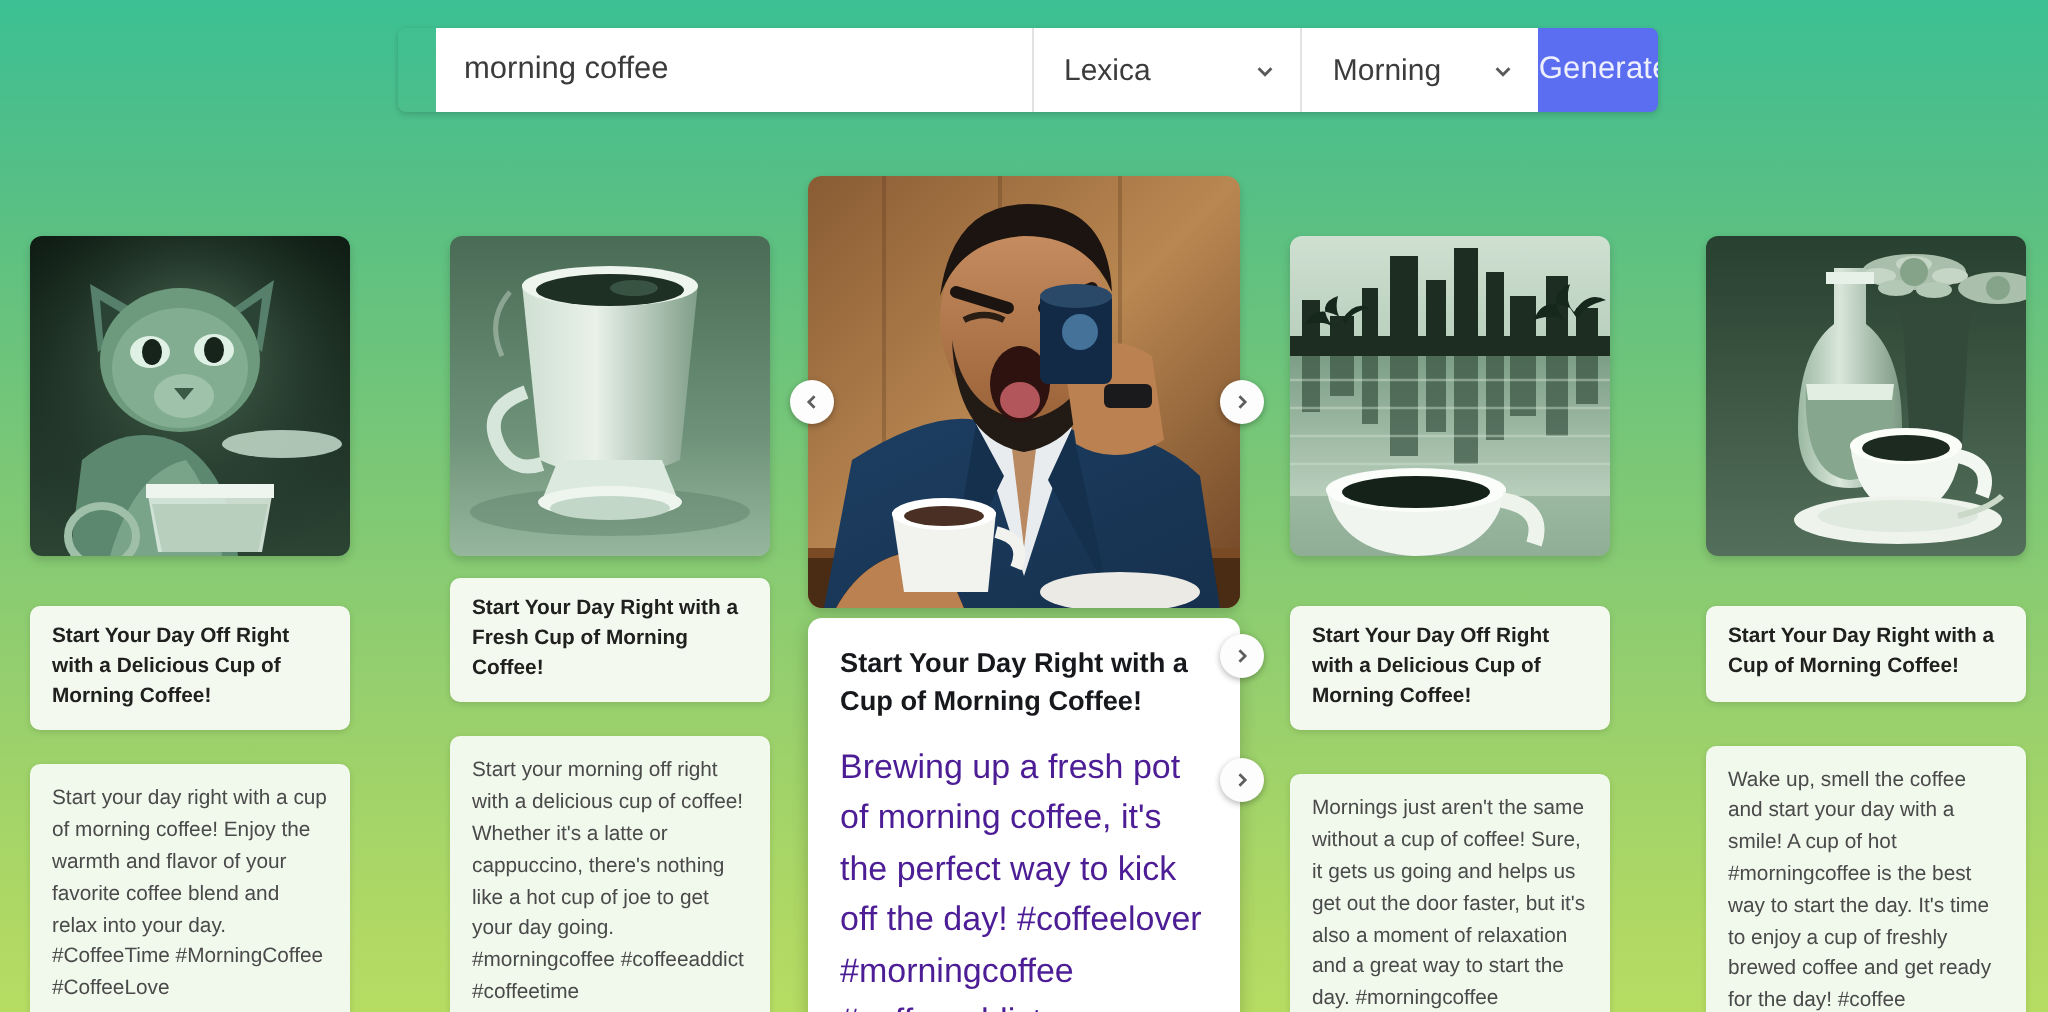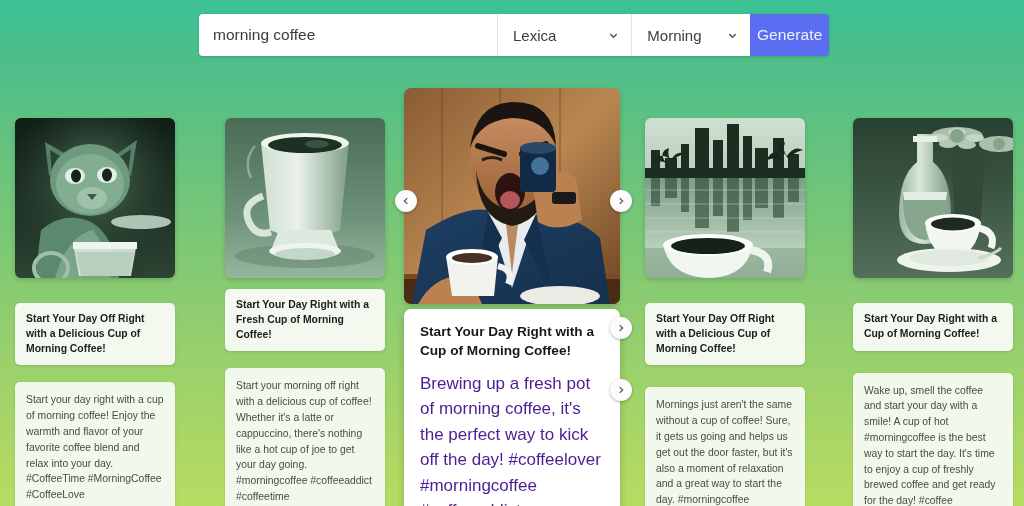--- a/index.html
+++ b/index.html
@@ -40,20 +40,21 @@
   .search-input {
     flex: 0 0 298px;
     background: #ffffff;
     border: none;
     outline: none;
     font-family: "Liberation Sans", sans-serif;
     font-size: 15.5px;
     color: #3b3b3b;
     padding: 0 14px;
     height: 100%;
+    margin-left: 19px;
   }
   .search-input::placeholder { color: #9a9a9a; }
 
   .sep {
     width: 1px;
     background: #e2e2e2;
     flex: 0 0 1px;
   }
 
   .dropdown {

